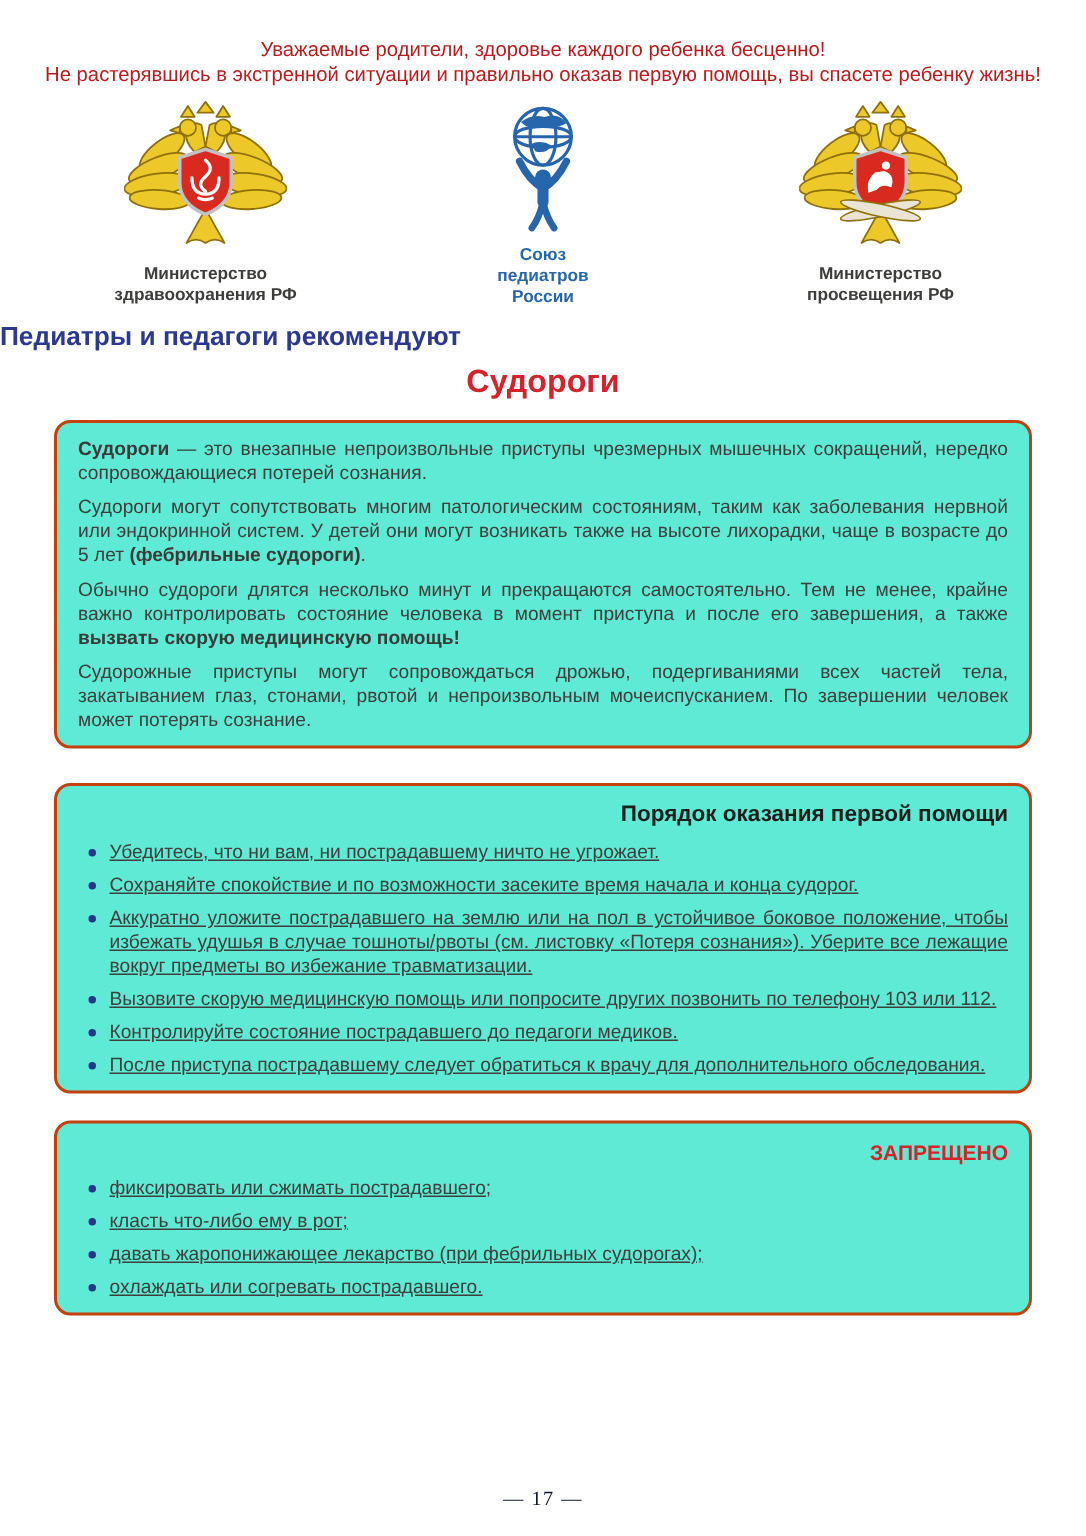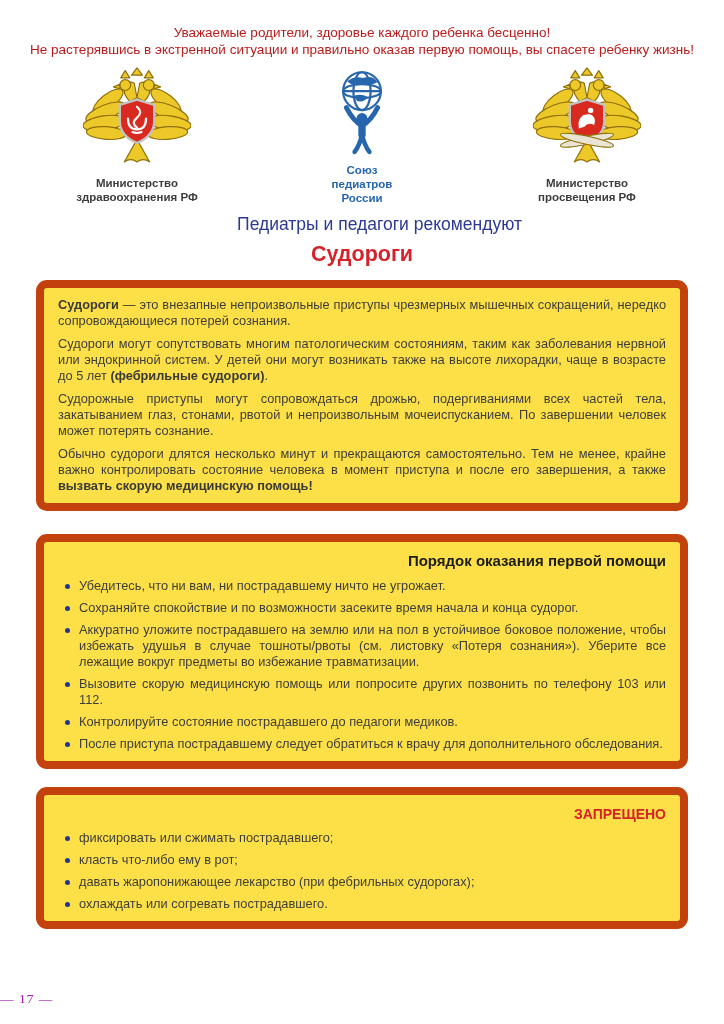--- a/index.html
+++ b/index.html
@@ -26,60 +26,60 @@
   .eagle-svg { width:112px; height:104px; display:block; }
   .union-svg { width:82px; height:92px; display:block; }
   .logo-label {
     margin-top:5px; text-align:center; white-space:pre-line;
     font-weight:bold; font-size:11.5px; line-height:14px; color:#3d3d3b;
   }
   .logo-label.union-label { color:#2766ac; margin-top:2px; }
 
   
   .subtitle {
-    margin-top:9px; text-align:center;
-    color:#2b3990; font-weight:normal; font-size:17.5px;padding-left:35px;
+    margin-top:9px; text-align:left;
+    color:#2b3990; font-weight:bold; font-size:17.5px;
   }
   .page-title {
     margin:7px 0 13px 0; text-align:center;
     color:#d6232b; font-weight:bold; font-size:21.5px;
   }
 
   
   .box {
-    margin:0 36px; border:8px solid #c2410c; border-radius:11px;
+    margin:0 36px; border:2px solid #c2410c; border-radius:11px;
     padding:9px 14px 8px 14px;
     color:#3e3e3d; font-size:12.8px; line-height:16px; text-align:justify;
-    background:#fde047;
+    background:#5eead4;
   }
   .box p { margin:0 0 7px 0; }
   .box p:last-child { margin-bottom:1px; }
   .box b { color:#3a3a39; }
   .box-gap1 { margin-bottom:23px; }
   .box-gap2 { margin-bottom:18px; }
 
   .box-title {
     text-align:right; font-weight:bold; font-size:15px;
     color:#1d1d1b; margin:2px 0 9px 0;
   }
   .box-title.red-title { color:#d6232b; font-size:14px; margin:2px 0 8px 0; }
 
-  ul.bullet-list { list-style:none; margin:0; padding:0; }
+  ul.bullet-list { list-style:none; margin:0; padding:0;text-decoration:underline; }
   ul.bullet-list li { position:relative; padding-left:21px; margin-bottom:6px; }
   ul.bullet-list li:last-child { margin-bottom:1px; }
   ul.bullet-list li::before {
     content:""; position:absolute; left:7px; top:5.5px;
     width:5px; height:5px; border-radius:50%; background:#27348b;
   }
 
   
   .page-footer {
     position:absolute; left:0; bottom:17px; width:100%;
-    text-align:left; font-family:"Liberation Serif", serif;
-    font-size:13.5px; color:#a21caf; letter-spacing:1px;
+    text-align:center; font-family:"Liberation Serif", serif;
+    font-size:13.5px; color:#0f172a; letter-spacing:1px;
   }
 </style>
 </head>
 <body>
 
 <svg width="0" height="0" style="position:absolute" aria-hidden="true">
   <symbol id="eagle" viewBox="0 0 120 115">
     <g fill="#edc829" stroke="#8f6f07" stroke-width="1.3" stroke-linejoin="round">
       <ellipse cx="28" cy="38" rx="20" ry="8" transform="rotate(-38 28 38)"></ellipse>
       <ellipse cx="25" cy="50" rx="23" ry="8" transform="rotate(-22 25 50)"></ellipse>
@@ -170,22 +170,22 @@
     </div>
 
   </div>
 
   <div class="subtitle">Педиатры и педагоги рекомендуют</div>
   <div class="page-title">Судороги</div>
 
   <div class="box box-gap1">
     <p><b>Судороги</b><span> — это внезапные непроизвольные приступы чрезмерных мышечных сокращений, нередко сопровождающиеся потерей сознания.</span></p>
     <p><span>Судороги могут сопутствовать многим патологическим состояниям, таким как заболевания нервной или эндокринной систем. У детей они могут возникать также на высоте лихорадки, чаще в возрасте до 5 лет </span><b>(фебрильные судороги)</b><span>.</span></p>
+    <p><span>Обычно судороги длятся несколько минут и прекращаются самостоятельно. Тем не менее, крайне важно контролировать состояние человека в момент приступа и после его завершения, а также </span><b>вызвать скорую медицинскую помощь!</b></p>
     <p><span>Судорожные приступы могут сопровождаться дрожью, подергиваниями всех частей тела, закатыванием глаз, стонами, рвотой и непроизвольным мочеиспусканием. По завершении человек может потерять сознание.</span></p>
-    <p><span>Обычно судороги длятся несколько минут и прекращаются самостоятельно. Тем не менее, крайне важно контролировать состояние человека в момент приступа и после его завершения, а также </span><b>вызвать скорую медицинскую помощь!</b></p>
   </div>
 
   <div class="box box-gap2">
     <div class="box-title">Порядок оказания первой помощи</div>
     <ul class="bullet-list">
         <li>Убедитесь, что ни вам, ни пострадавшему ничто не угрожает.</li>
         <li>Сохраняйте спокойствие и по возможности засеките время начала и конца судорог.</li>
         <li>Аккуратно уложите пострадавшего на землю или на пол в устойчивое боковое положение, чтобы избежать удушья в случае тошноты/рвоты (см. листовку «Потеря сознания»). Уберите все лежащие вокруг предметы во избежание травматизации.</li>
         <li>Вызовите скорую медицинскую помощь или попросите других позвонить по телефону 103 или 112.</li>
         <li>Контролируйте состояние пострадавшего до педагоги медиков.</li>

